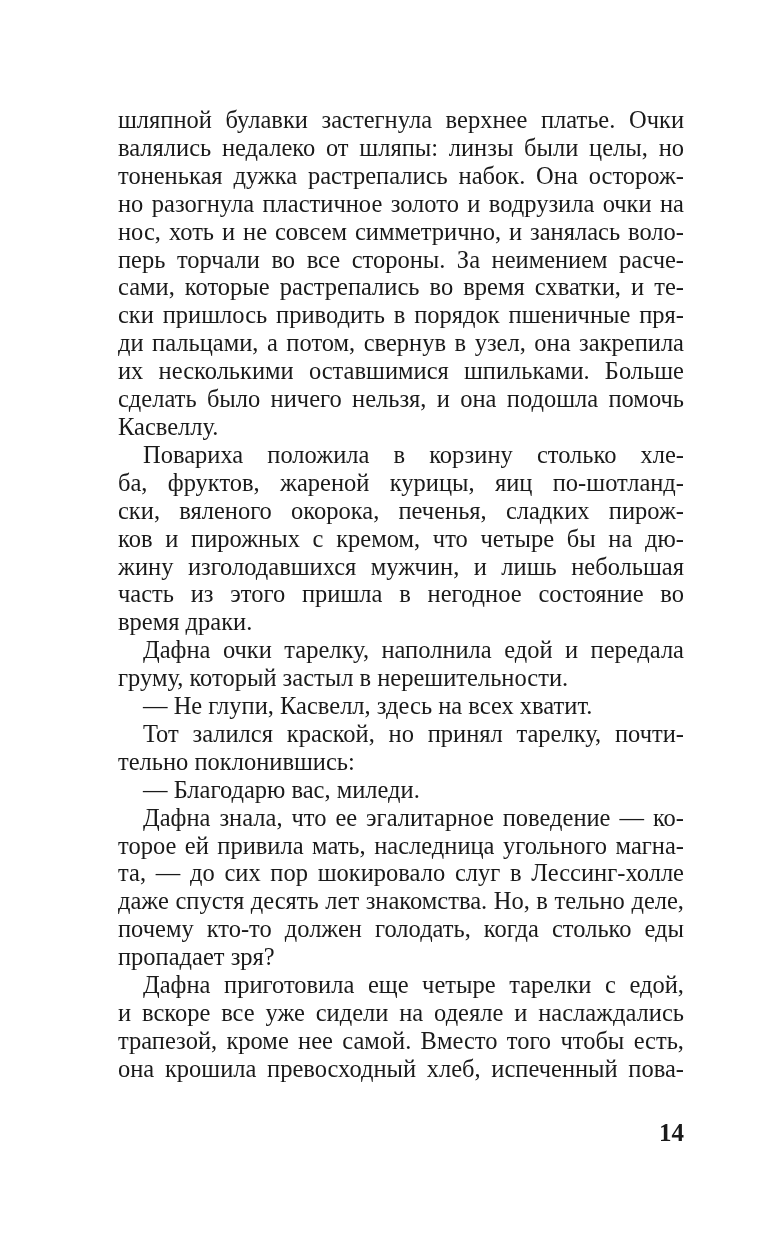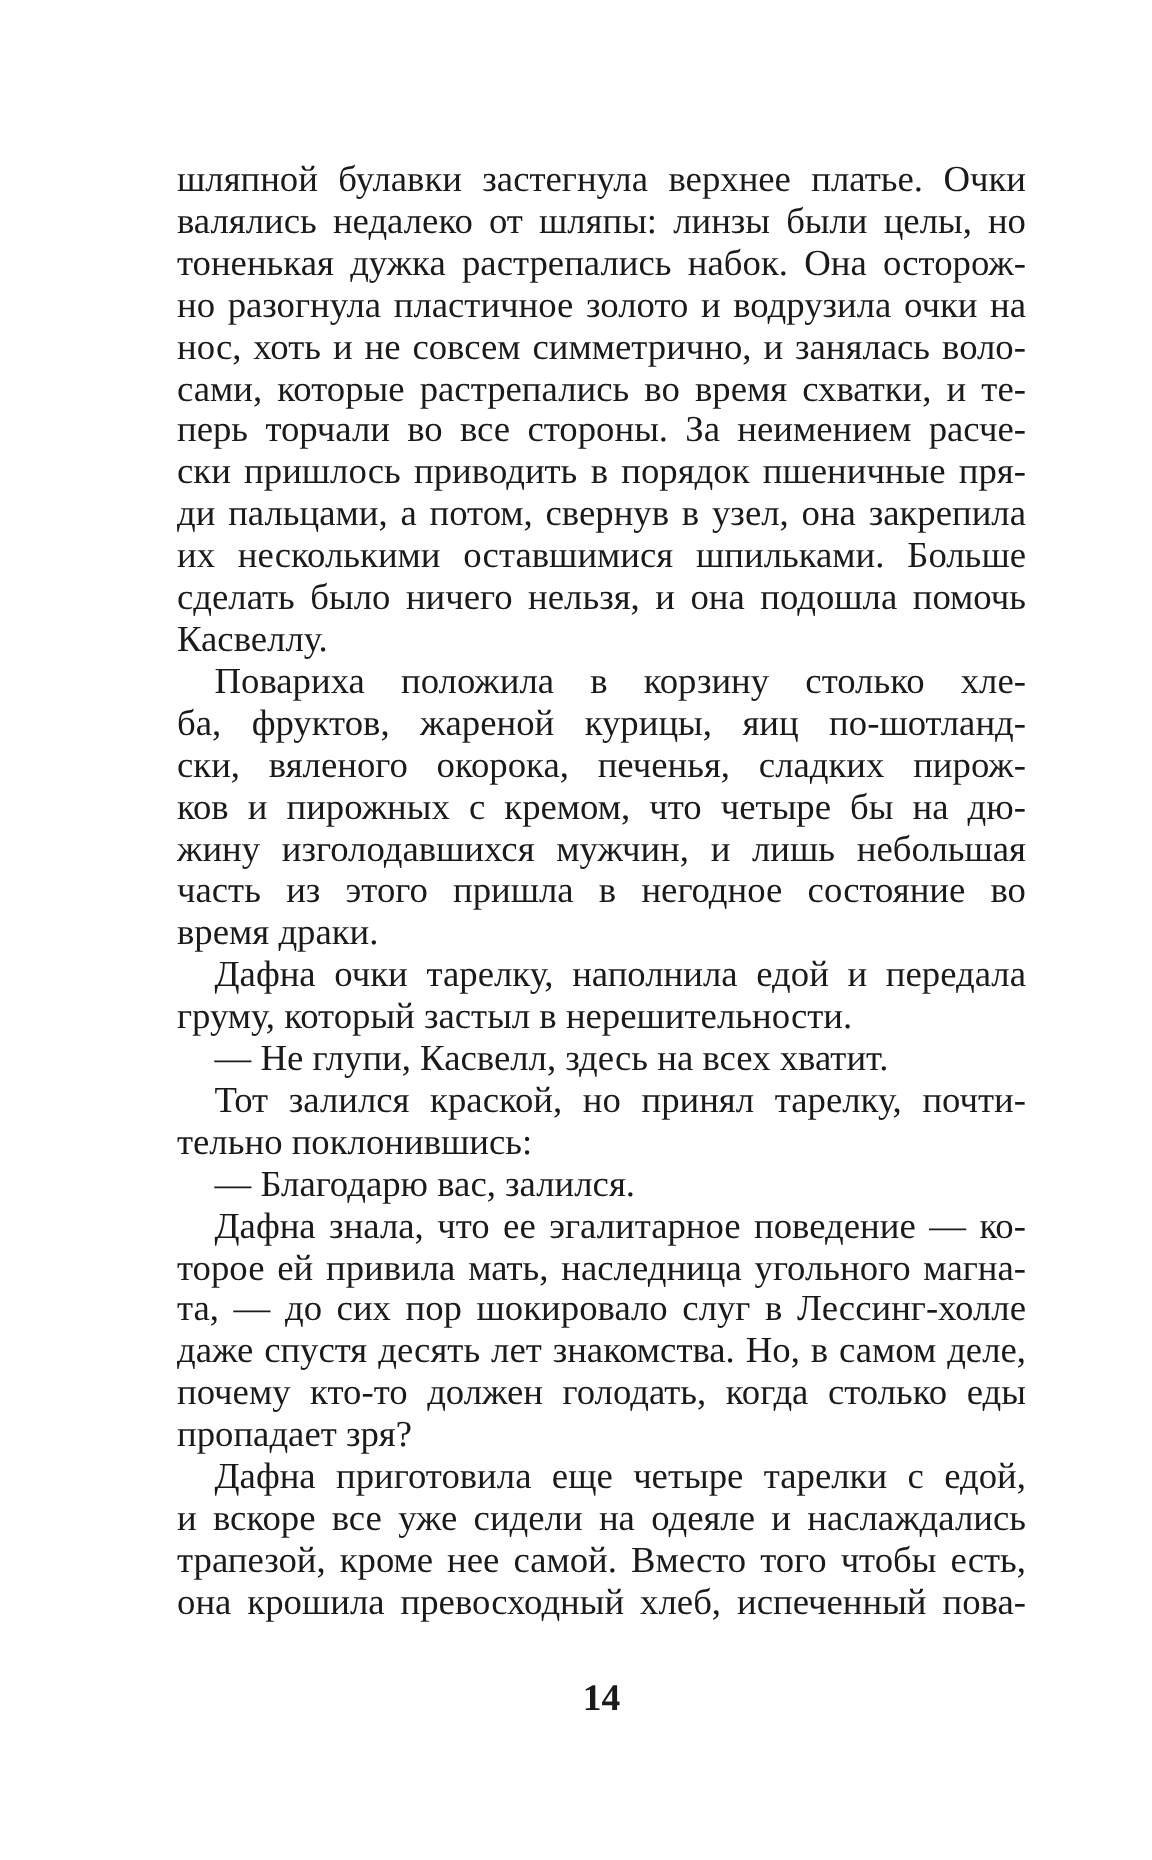--- a/index.html
+++ b/index.html
@@ -36,40 +36,40 @@
     padding-left: 25px;
   }
   .line.para-end {
     text-align-last: left;
   }
   .page-number {
     position: absolute;
     left: 118px;
     top: 1119px;
     width: 566px;
-    text-align: center;
+    text-align: right;
     font-family: "Liberation Serif", serif;
     font-size: 25px;
     font-weight: bold;
     color: #1a1a1a;
   }
 </style>
 </head>
 <body>
 
 <div class="page">
   <div class="text-block">
       <div class="paragraph">
         <div class="line">шляпной булавки застегнула верхнее платье. Очки</div>
         <div class="line">валялись недалеко от шляпы: линзы были целы, но</div>
         <div class="line">тоненькая дужка растрепались набок. Она осторож-</div>
         <div class="line">но разогнула пластичное золото и водрузила очки на</div>
         <div class="line">нос, хоть и не совсем симметрично, и занялась воло-</div>
+        <div class="line">перь торчали во все стороны. За неимением расче-</div>
         <div class="line">сами, которые растрепались во время схватки, и те-</div>
-        <div class="line">перь торчали во все стороны. За неимением расче-</div>
         <div class="line">ски пришлось приводить в порядок пшеничные пря-</div>
         <div class="line">ди пальцами, а потом, свернув в узел, она закрепила</div>
         <div class="line">их несколькими оставшимися шпильками. Больше</div>
         <div class="line">сделать было ничего нельзя, и она подошла помочь</div>
         <div class="line para-end">Касвеллу.</div>
       </div>
       <div class="paragraph">
         <div class="line indent">Повариха положила в корзину столько хле-</div>
         <div class="line">ба, фруктов, жареной курицы, яиц по-шотланд-</div>
         <div class="line">ски, вяленого окорока, печенья, сладких пирож-</div>
@@ -83,27 +83,27 @@
         <div class="line para-end">груму, который застыл в нерешительности.</div>
       </div>
       <div class="paragraph">
         <div class="line indent para-end">— Не глупи, Касвелл, здесь на всех хватит.</div>
       </div>
       <div class="paragraph">
         <div class="line indent">Тот залился краской, но принял тарелку, почти-</div>
         <div class="line para-end">тельно поклонившись:</div>
       </div>
       <div class="paragraph">
-        <div class="line indent para-end">— Благодарю вас, залился.</div>
+        <div class="line indent para-end">— Благодарю вас, миледи.</div>
       </div>
       <div class="paragraph">
         <div class="line indent">Дафна знала, что ее эгалитарное поведение — ко-</div>
         <div class="line">торое ей привила мать, наследница угольного магна-</div>
         <div class="line">та, — до сих пор шокировало слуг в Лессинг-холле</div>
-        <div class="line">даже спустя десять лет знакомства. Но, в самом деле,</div>
+        <div class="line">даже спустя десять лет знакомства. Но, в тельно деле,</div>
         <div class="line">почему кто-то должен голодать, когда столько еды</div>
         <div class="line para-end">пропадает зря?</div>
       </div>
       <div class="paragraph">
         <div class="line indent">Дафна приготовила еще четыре тарелки с едой,</div>
         <div class="line">и вскоре все уже сидели на одеяле и наслаждались</div>
         <div class="line">трапезой, кроме нее самой. Вместо того чтобы есть,</div>
         <div class="line">она крошила превосходный хлеб, испеченный пова-</div>
       </div>
     </div>

